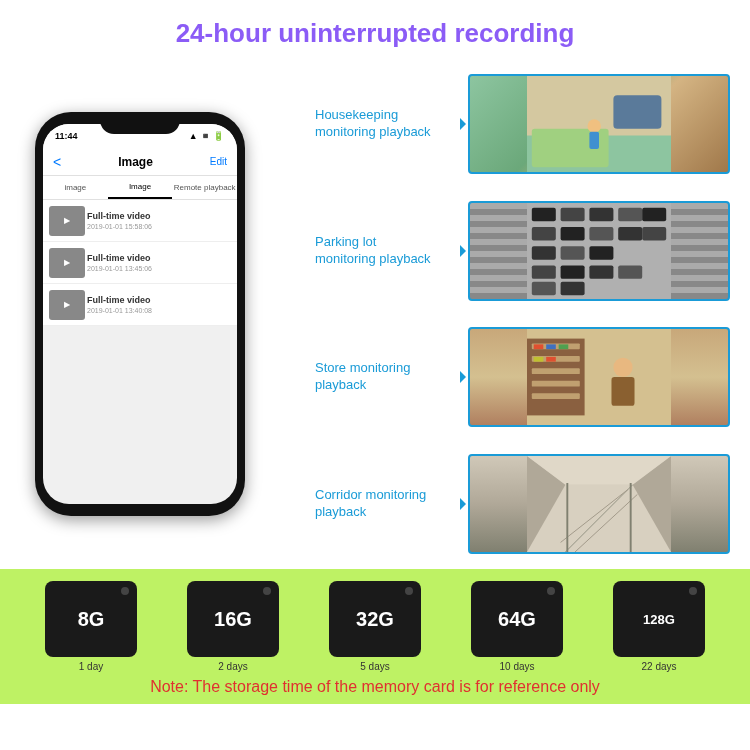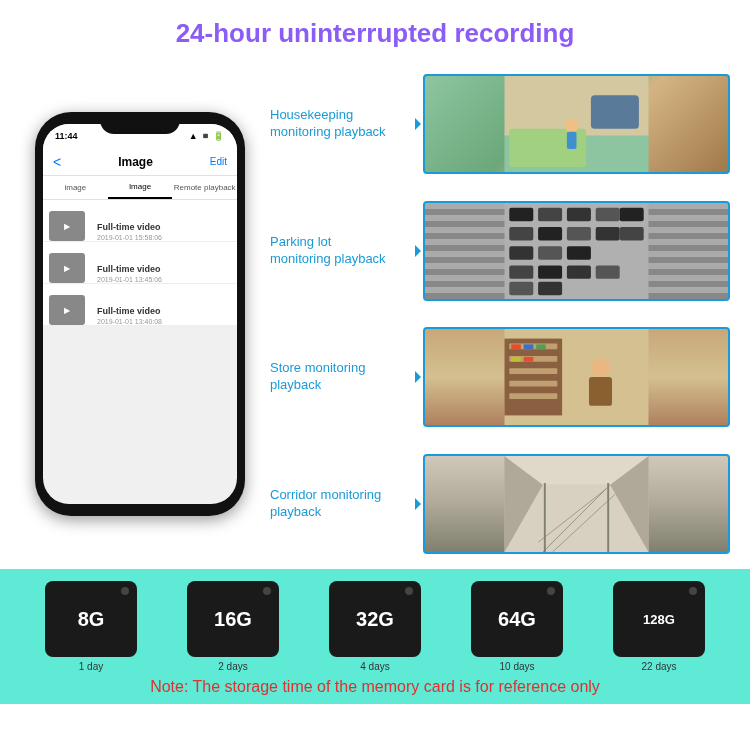--- a/index.html
+++ b/index.html
@@ -125,23 +125,23 @@
     .tab-row .tab.active {
       color: #000;
       border-bottom: 2px solid #000;
     }
 
     
     .video-item {
       background: #fff;
       height: 42px;
       display: flex;
-      align-items: flex-end;
+      align-items: center;
       padding: 0 6px;
-      gap: 12px;
+      gap: 2px;
       border-bottom: 1px solid #eee;
     }
     .video-thumb {
       width: 36px;
       height: 30px;
       background: #888;
       border-radius: 3px;
       display: flex;
       align-items: center;
       justify-content: center;
@@ -241,38 +241,39 @@
     .img-store {
       background: linear-gradient(180deg, #c8a87a 0%, #d4c090 50%, #b08060 100%);
     }
     .img-corridor {
       background: linear-gradient(180deg, #d0c8b8 0%, #b0a898 50%, #808070 100%);
     }
 
     
     .monitor-connector {
       position: relative;
+      margin-left: 45px;
     }
     .monitor-connector::after {
       content: '';
       position: absolute;
       right: -6px;
       top: 50%;
       transform: translateY(-50%);
       width: 0;
       height: 0;
       border-top: 6px solid transparent;
       border-bottom: 6px solid transparent;
       border-left: 6px solid #1a9bd7;
     }
 
     
     .storage-section {
       padding: 12px 20px 8px;
-      background: #5eead4;
+      background: #bef264;
     }
 
     .sd-cards-row {
       display: flex;
       justify-content: space-around;
       align-items: flex-end;
       margin-bottom: 6px;
     }
 
     .sd-card-item {
@@ -508,21 +509,21 @@
       <div class="sd-card">
         <span class="sd-card-label">16G</span>
       </div>
       <span class="sd-days">2 days</span>
     </div>
 
     <div class="sd-card-item">
       <div class="sd-card">
         <span class="sd-card-label">32G</span>
       </div>
-      <span class="sd-days">4 days</span>
+      <span class="sd-days">5 days</span>
     </div>
 
     <div class="sd-card-item">
       <div class="sd-card">
         <span class="sd-card-label">64G</span>
       </div>
       <span class="sd-days">10 days</span>
     </div>
 
     <div class="sd-card-item">

